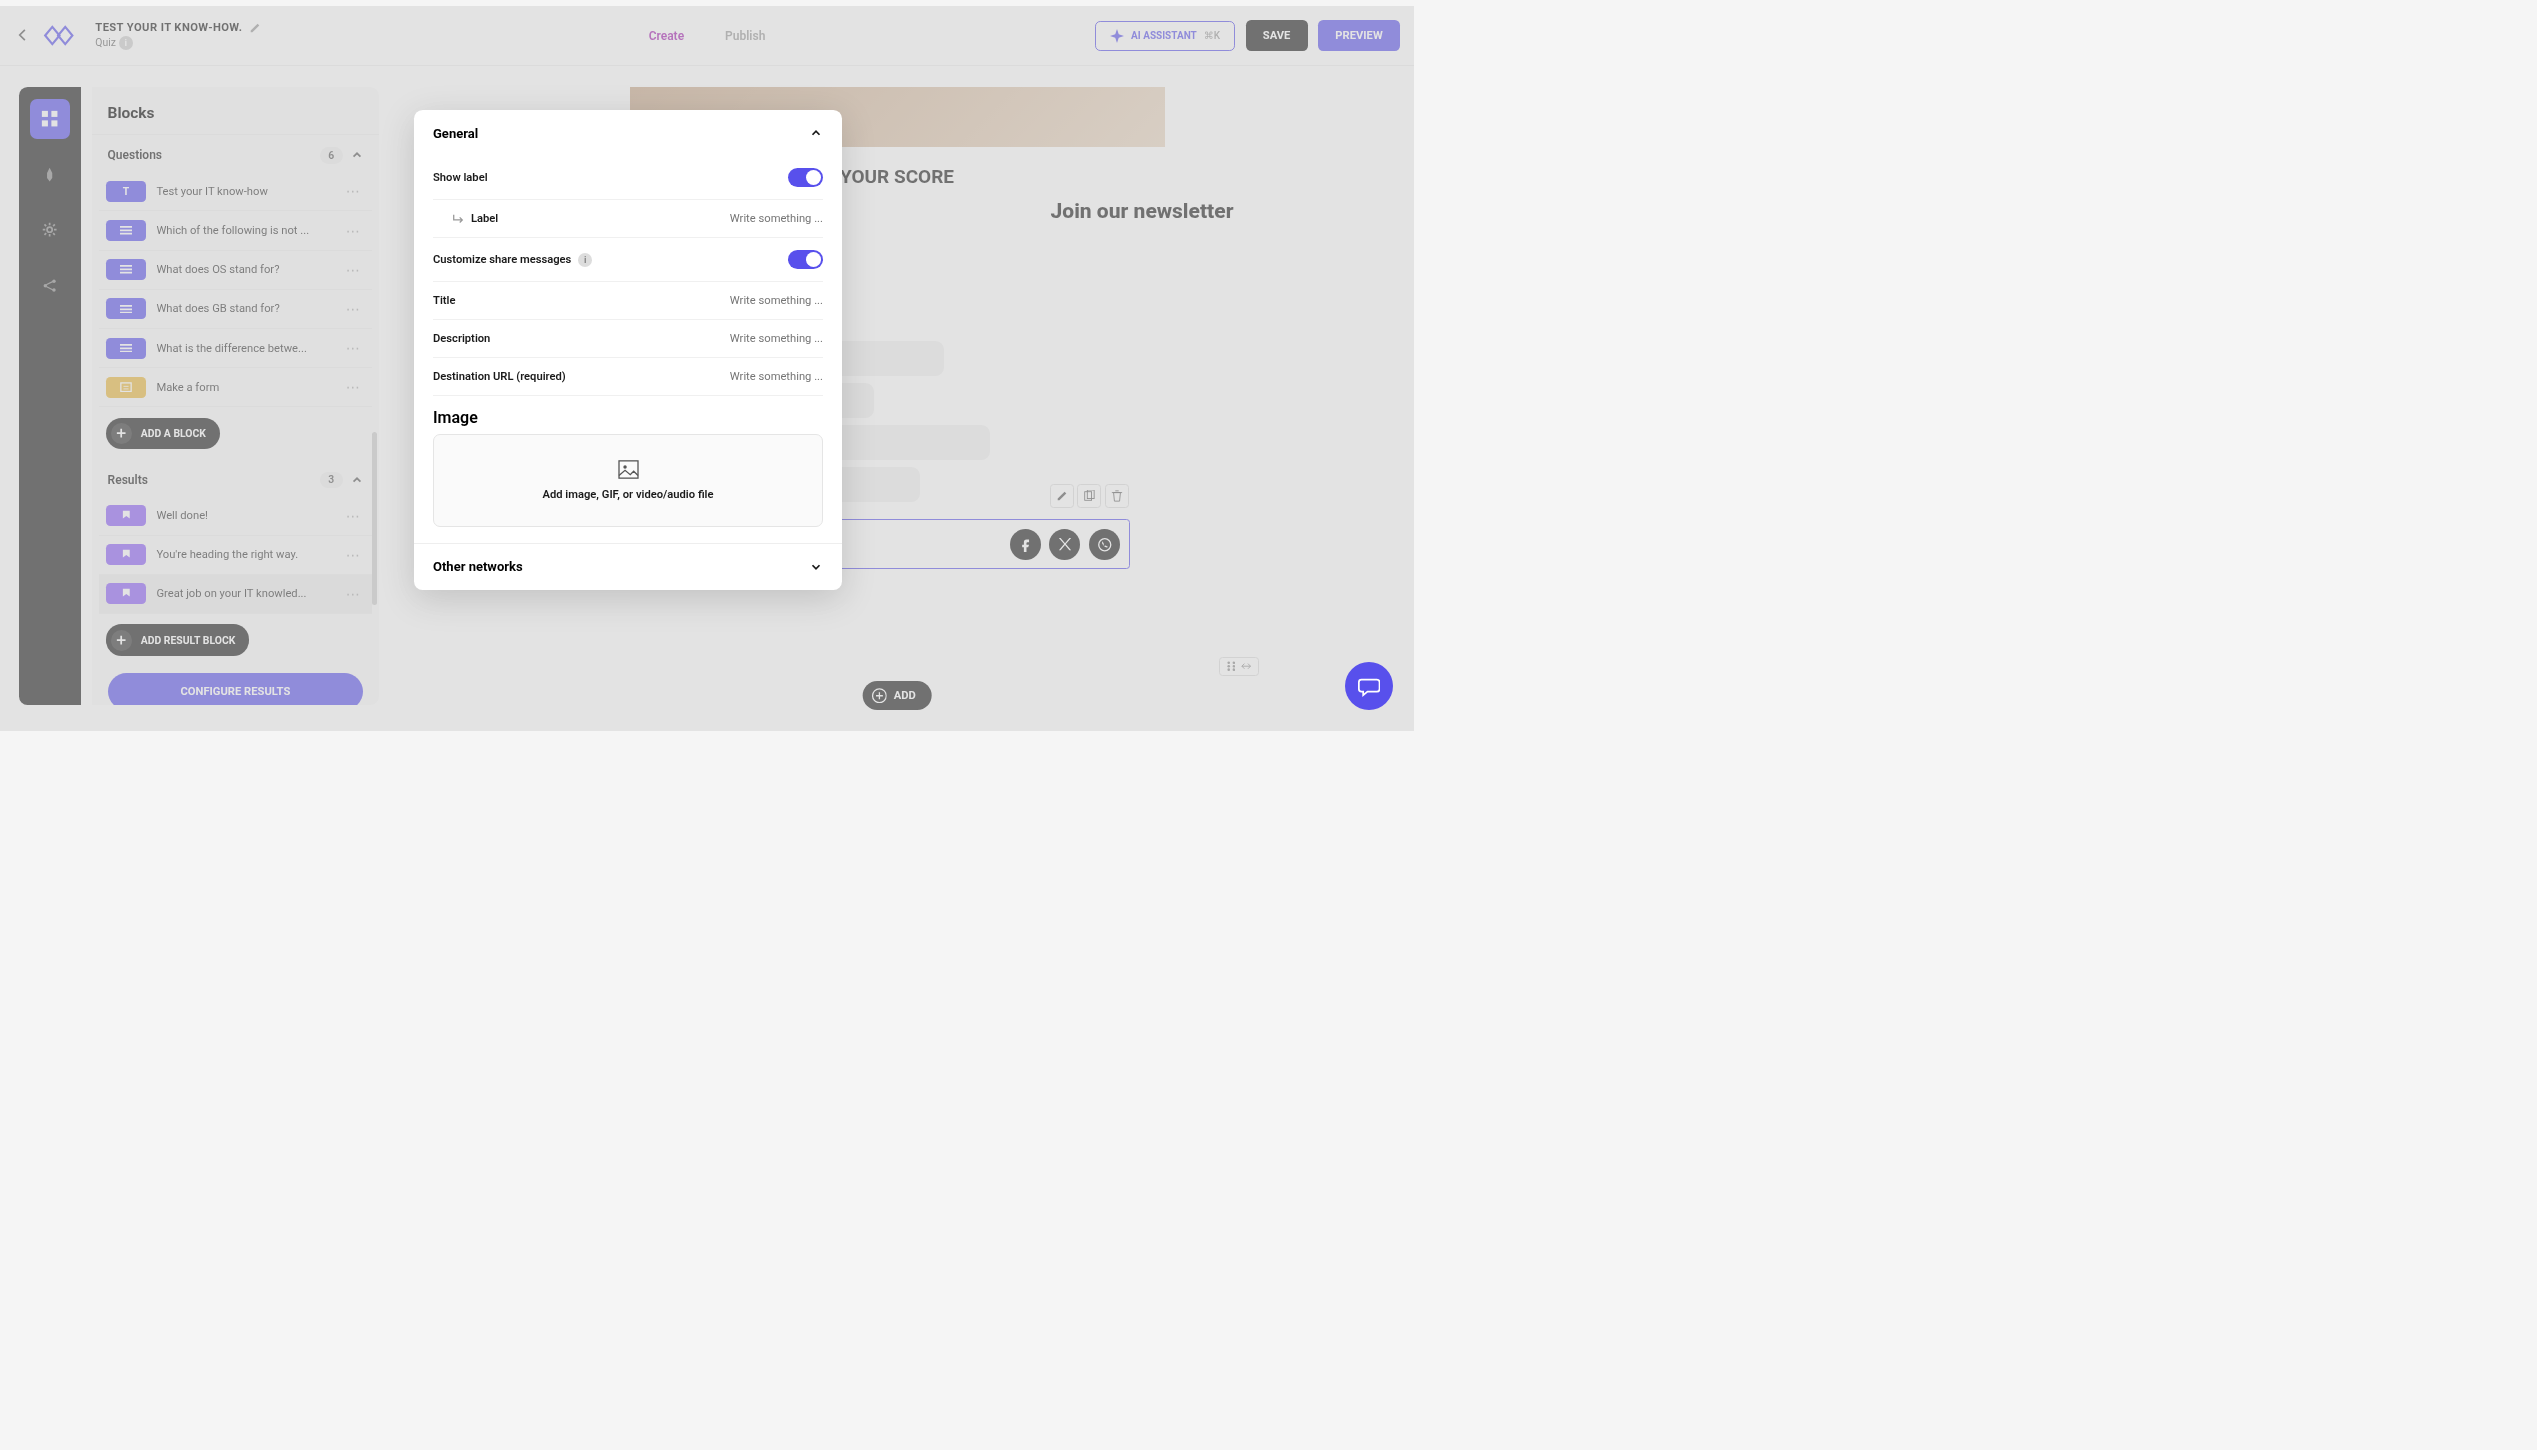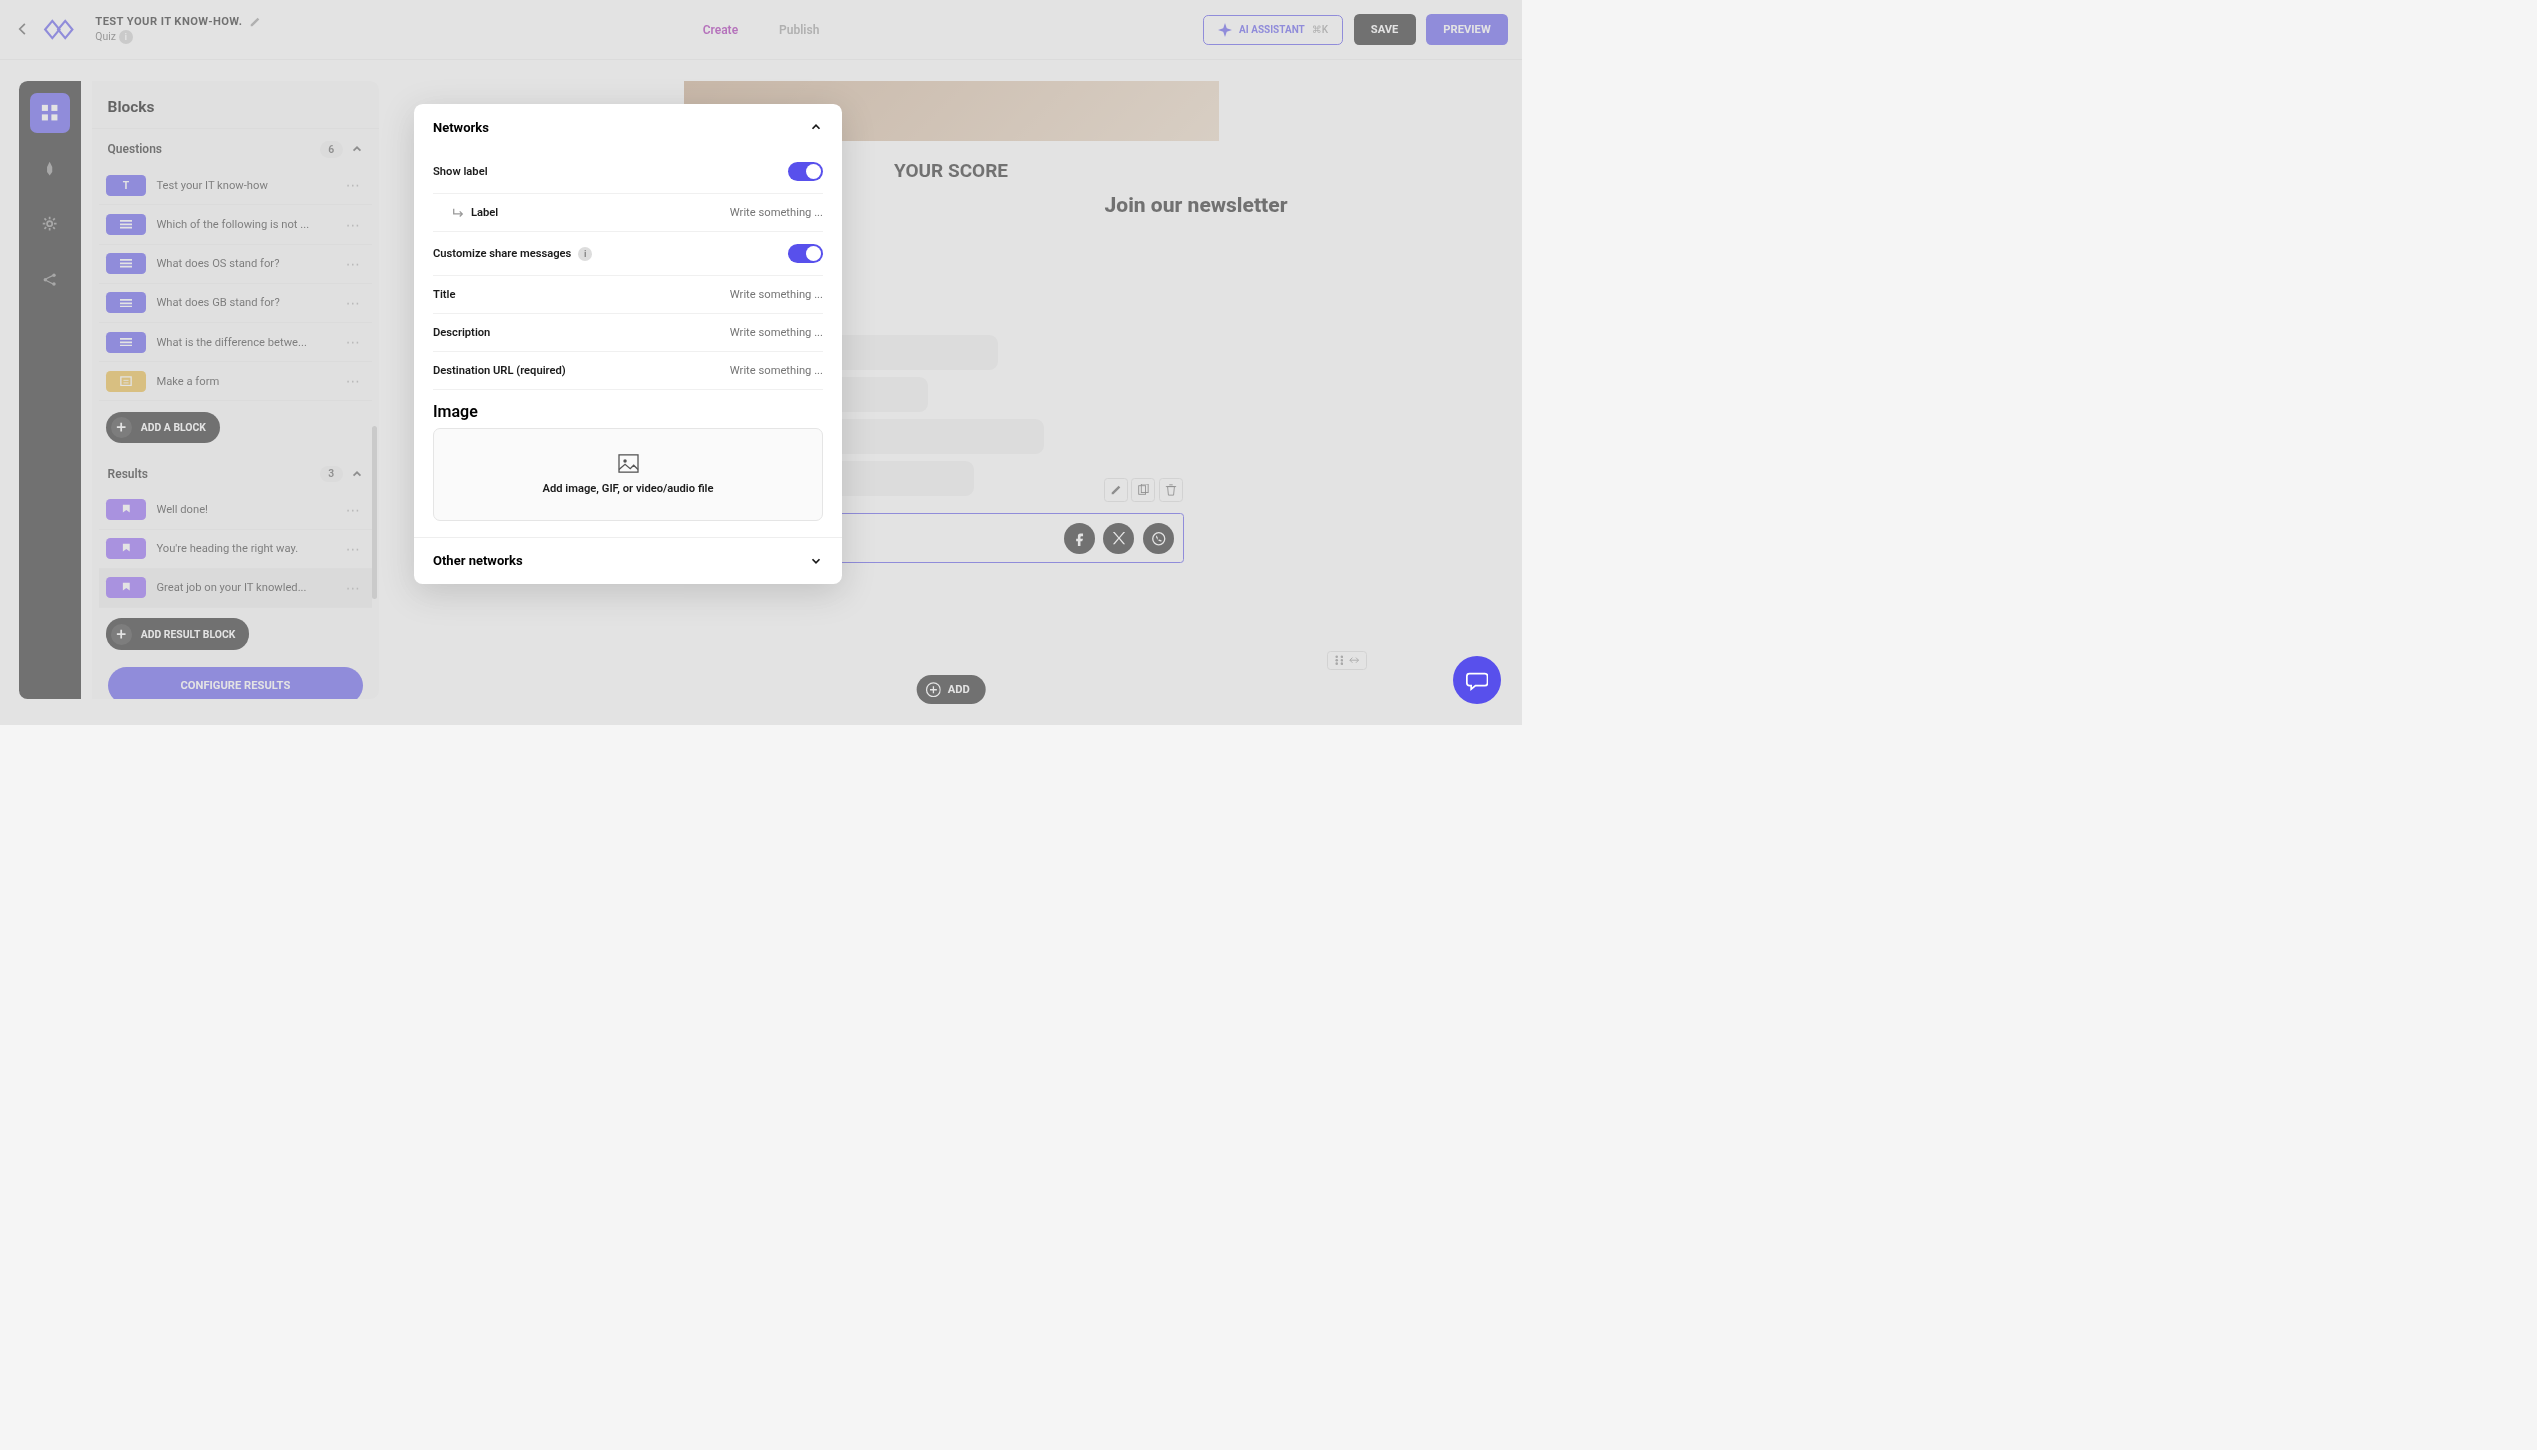--- a/index.html
+++ b/index.html
@@ -1,17 +1,17 @@
 <!DOCTYPE html>
 <html style="font-size:14px"><head>
 <meta charset="utf-8">
 <style>
 * { margin: 0; padding: 0; box-sizing: border-box; font-family: -apple-system, BlinkMacSystemFont, "Segoe UI", Roboto, sans-serif; }
 body { background: #f5f5f5; overflow: hidden; width: 2538px; height: 1450px; transform-origin: top left; }
-.app { width: 1522px; height: 725px; background: #fff; position: relative; }
+.app { width: 1414px; height: 725px; background: #fff; position: relative; margin-top: 6px; }
 
 
 .header { height: 60px; border-bottom: 0.9px solid #eee; display: flex; align-items: center; padding: 0 14px; position: relative; }
 .back-arrow { width: 17.3px; height: 17.3px; display: flex; align-items: center; justify-content: center; cursor: pointer; color: #555; }
 .logo { width: 43px; height: 31px; margin-left: 7px; display: flex; align-items: center; justify-content: center; }
 .logo svg { width: 43px; height: 31px; }
 .header-title { margin-left: 14px; }
 .header-title .title { font-size: 11.2px; font-weight: 700; letter-spacing: 0.4px; color: #1a1a1a; display: flex; align-items: center; gap: 7px; }
 .header-title .subtitle { font-size: 10.4px; color: #666; margin-top: 1.7px; display: flex; align-items: center; gap: 3px; }
 .info-icon { width: 14px; height: 14px; border-radius: 50%; background: #ccc; color: #fff; display: inline-flex; align-items: center; justify-content: center; font-size: 9.5px; font-weight: bold; }
@@ -373,21 +373,21 @@
           <path d="M9 5 L9 13 M5 9 L13 9" stroke="#fff" stroke-width="1.5"></path>
         </svg>
       <span>ADD</span>
     </button>
   </div>
 
   <div class="modal-overlay"></div>
   <div class="modal">
     <div class="modal-section">
       <div class="modal-section-header">
-        <span>Networks</span>
+        <span>General</span>
         <span>
             <svg width="14" height="14" viewBox="0 0 16 16">
               <path d="M4 10 L8 6 L12 10" stroke="#1a1a1a" stroke-width="2" fill="none"></path>
             </svg>
           </span>
       </div>
       <div class="modal-body">
         <div class="modal-row">
           <div class="label">Show label</div>
           <div class="toggle"></div>

